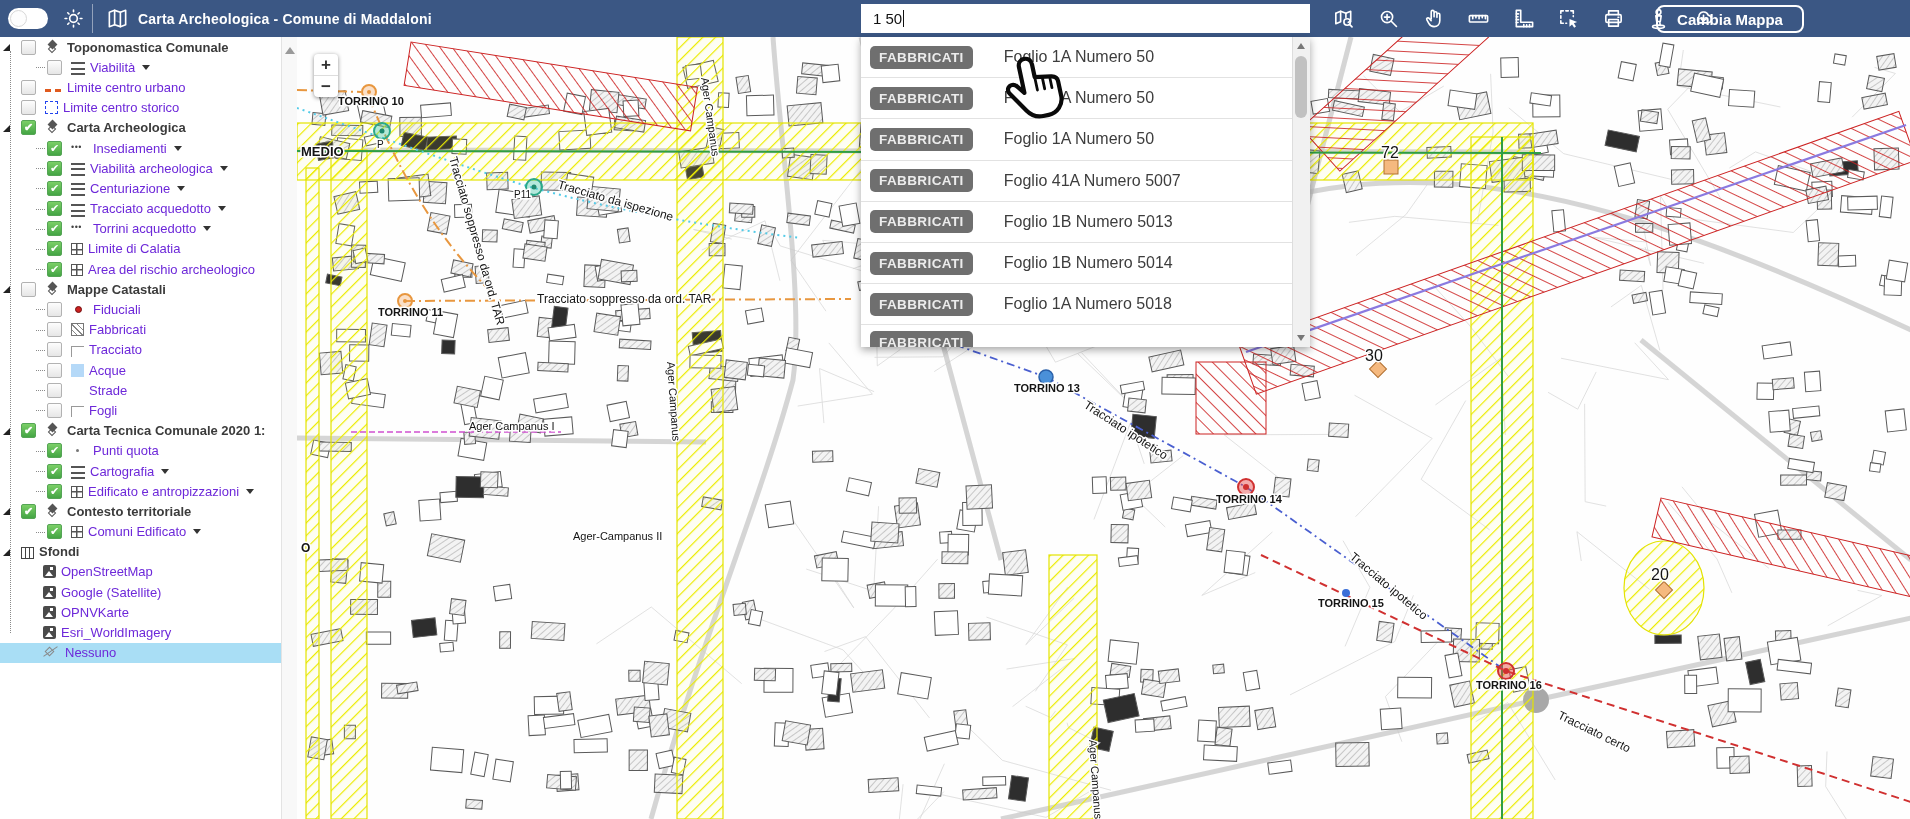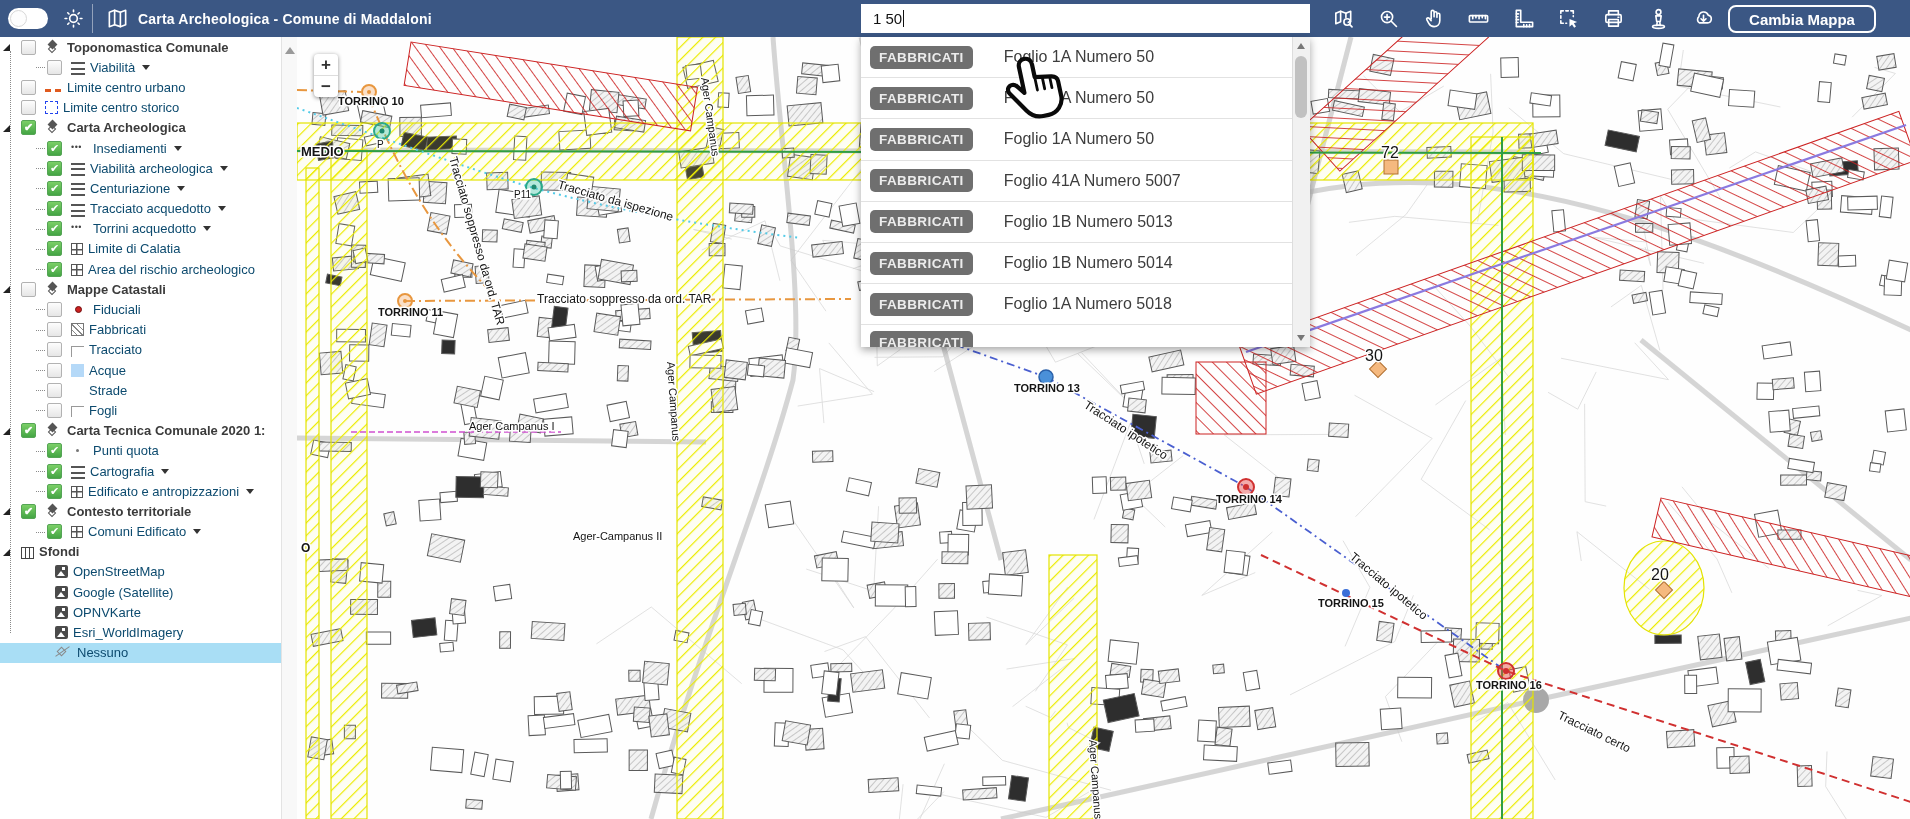--- a/index.html
+++ b/index.html
@@ -10,32 +10,32 @@
   .toggle{position:absolute;left:8px;top:8px;width:40px;height:21px;background:#fff;border-radius:11px;}
   .toggle .knob{position:absolute;left:2px;top:2px;width:17px;height:17px;border-radius:50%;background:#fdfdfd;border:1px solid #d8d8d8;box-sizing:border-box;}
   .tb-ic{width:26px;height:26px;display:flex;align-items:center;justify-content:center;flex:0 0 auto;}
   .tb-ic svg{width:23px;height:23px;stroke:#fff;fill:none;stroke-width:1.7;stroke-linecap:round;stroke-linejoin:round;}
   .sun{position:absolute;left:60px;top:5px;}
   .bar-div{position:absolute;left:92px;top:4px;width:1px;height:29px;background:rgba(255,255,255,.45);}
   .titlewrap{position:absolute;left:104px;top:0;height:37px;display:flex;align-items:center;gap:8px;color:#fff;font-weight:bold;font-size:14px;letter-spacing:.2px;}
   .search{position:absolute;left:861px;top:4px;width:449px;height:29px;background:#fff;border-radius:0;box-sizing:border-box;padding:0 12px;display:flex;align-items:center;font-size:15px;color:#111;}
   .search .caret{display:inline-block;width:1px;height:17px;background:#111;margin-left:1px;}
   .tools{position:absolute;left:1330px;top:5px;display:flex;gap:19px;}
-  .btn-cambia{position:absolute;left:1728px;top:5px;width:148px;height:28px;border:2px solid #fff;border-radius:8px;box-sizing:border-box;background:transparent;color:#fff;font-weight:bold;font-size:15px;display:flex;align-items:center;justify-content:center;font-family:"Liberation Sans",sans-serif;}
+  .btn-cambia{position:absolute;left:1656px;top:5px;width:148px;height:28px;border:2px solid #fff;border-radius:8px;box-sizing:border-box;background:transparent;color:#fff;font-weight:bold;font-size:15px;display:flex;align-items:center;justify-content:center;font-family:"Liberation Sans",sans-serif;}
 
   
   .sidebar{position:absolute;left:0;top:37px;width:281px;height:782px;background:#fff;z-index:20;overflow:hidden;}
   .treeline{position:absolute;left:10px;top:14px;height:582px;border-left:1px dotted #8a8a8a;}
-  .trow{height:20.2px;display:flex;align-items:center;position:relative;font-size:13px;color:#0c4a6e;white-space:nowrap;cursor:default;}
+  .trow{height:20.2px;display:flex;align-items:center;position:relative;font-size:13px;color:#6d28d9;white-space:nowrap;cursor:default;}
   .trow.bold{color:#3b3b3b;font-weight:bold;}
   .trow.lvl1{padding-left:21px;}
   .trow.lvl2{padding-left:47px;}
   .trow.lvl2::before{content:'';position:absolute;left:36px;top:10px;width:9px;border-top:1px dotted #8a8a8a;}
   .trow.lvl2.nostub::before{display:none;}
-  .trow.bgchild{padding-left:55px;}
+  .trow.bgchild{padding-left:43px;}
   .trow.selected{background:#a9def5;}
   .trow .arrow{position:absolute;left:3px;top:7px;width:0;height:0;border-bottom:7px solid #222;border-left:7px solid transparent;}
   .cb{width:15px;height:15px;border-radius:2px;flex:0 0 auto;margin-right:9px;box-sizing:border-box;position:relative;}
   .cb.off{border:1px solid #b2b2b2;background:linear-gradient(#fdfdfd,#e6e6e6);}
   .cb.on{border:1px solid #55a555;background:linear-gradient(#7bcf67,#44a544);}
   .cb.on::after{content:'✔';position:absolute;left:2px;top:0px;font-size:11px;color:#fff;}
   .ic{width:17px;height:15px;flex:0 0 auto;margin-right:5px;position:relative;display:inline-block;}
   .ic-layers::after{content:'';position:absolute;left:4px;top:1px;width:7px;height:7px;background:#555;transform:rotate(45deg);}
   .ic-layers::before{content:'';position:absolute;left:4px;top:6px;width:6px;height:6px;border:1.4px solid #555;box-sizing:border-box;transform:rotate(45deg);}
   .ic-lines{background:repeating-linear-gradient(#555 0 2px,transparent 2px 5.5px);width:14px;height:13px;margin-top:3px;}

